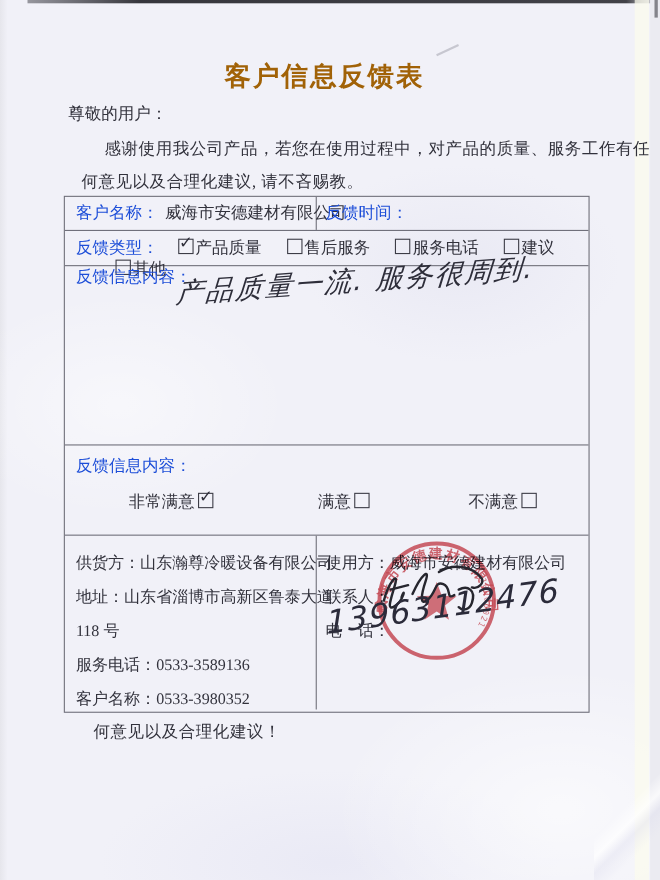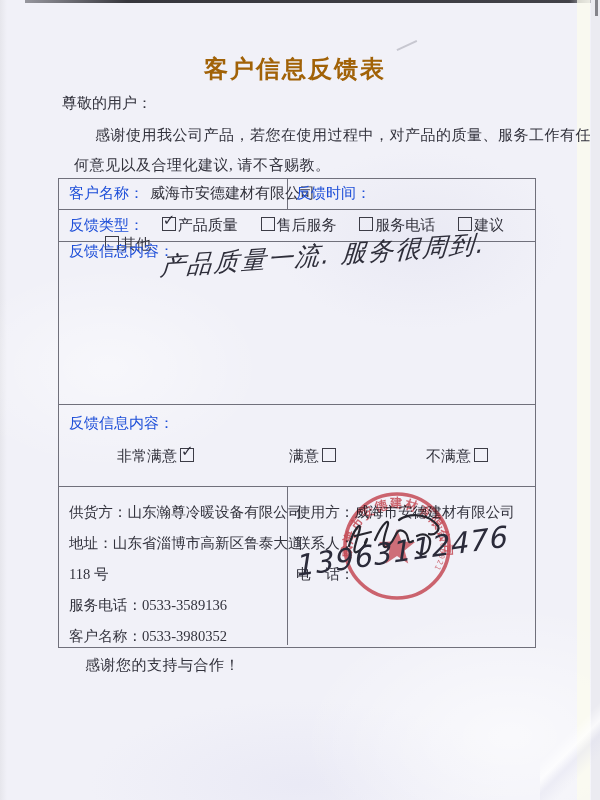--- a/index.html
+++ b/index.html
@@ -184,13 +184,13 @@
     <path d="M8,36 C12,20 22,8 18,22 C14,36 10,46 18,41 C26,36 28,22 24,33"></path>
     <path d="M14,26 L30,22"></path>
     <path d="M34,30 C42,12 50,6 46,18 C42,30 40,42 48,35 C56,28 54,18 62,21 C70,24 64,36 72,31"></path>
     <path d="M58,10 C70,2 88,4 97,16 C99,20 94,26 88,24"></path>
     <path d="M76,26 C84,22 92,26 88,38 C86,44 80,46 76,42"></path>
   </g>
 </svg>
 
 <div class="hw hw-phone">13963112476</div>
 
-<div class="footer-thanks">感谢您的支持与合作！</div>
+<div class="footer-thanks">何意见以及合理化建议！</div>
 
 </body></html>

